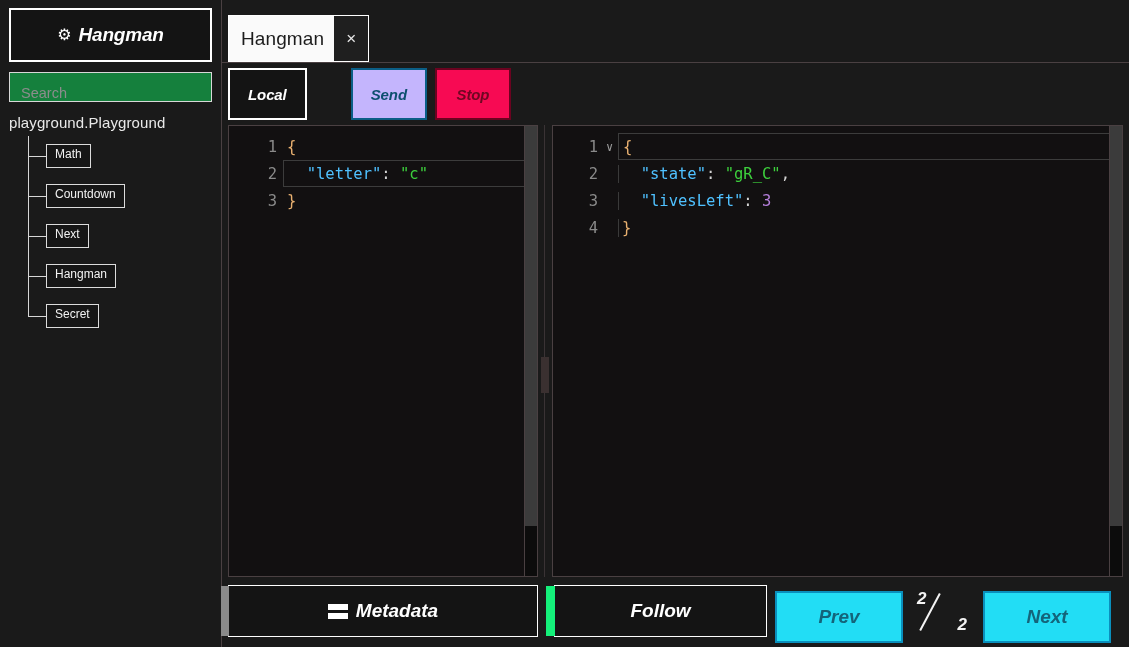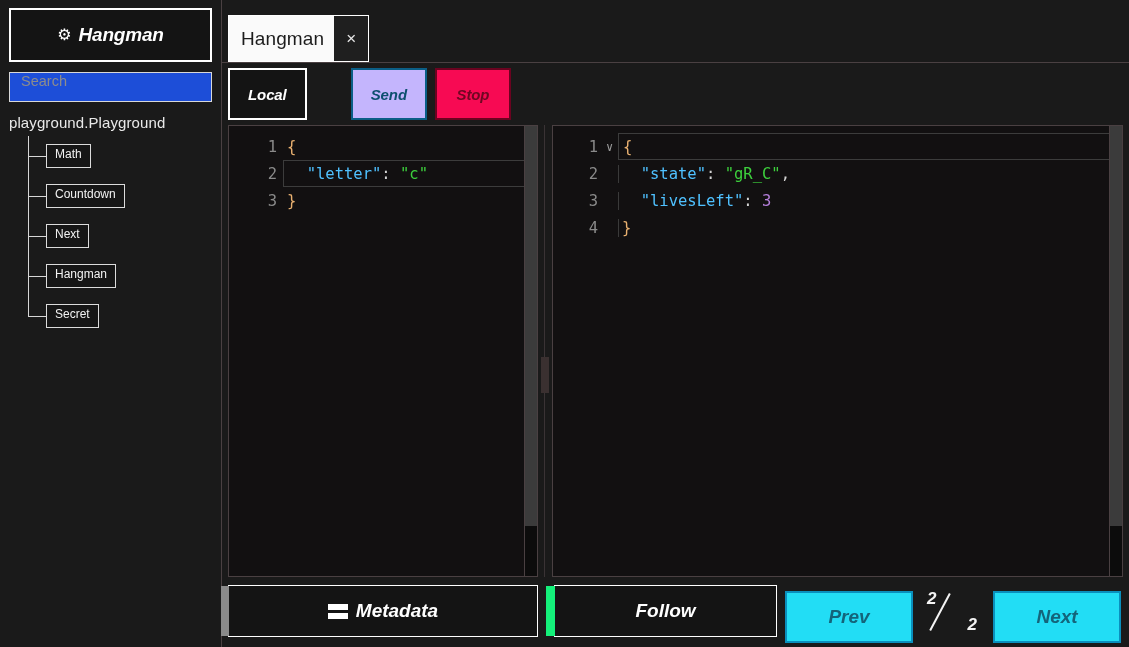--- a/index.html
+++ b/index.html
@@ -31,22 +31,22 @@
   }
   .settings-btn .gear { font-size: 16px; color: #fff; line-height: 1; }
   .settings-btn .lbl {
     color: #ffffff; font-size: 19px; font-weight: bold; font-style: italic;
     letter-spacing: -0.2px;
   }
   .search-box {
     margin: 0 9px 9px 9px;
     height: 30px;
     border: 1px solid #d8d8d8;
-    background: #1d4ed8;
-    display: flex; align-items: flex-start;
+    background: #15803d;
+    display: flex; align-items: flex-end;
     padding: 0 11px;
   }
   .search-box input {
     background: transparent; border: none; outline: none;
     color: #e6e6e6; font-size: 14.5px;
     font-family: "Liberation Sans", sans-serif;
     width: 100%;
   }
   .search-box input::placeholder { color: #8c8c8c; }
 
@@ -222,21 +222,21 @@
     position: absolute; left: 6px; top: 0; bottom: 0; width: 1px; background: #3a3335;
   }
   .h-splitter .grip {
     position: absolute; left: 3px; top: 232px; width: 8px; height: 36px;
     background: #3a3030;
   }
 
   
   .bottombar {
     height: 70px; display: flex; align-items: center; gap: 8px;
-    padding: 7px 8px 9px 6px;
+    padding: 7px 18px 9px 6px;
   }
   .bb-btn {
     height: 52px; display: flex; align-items: center; justify-content: center;
     font-size: 19px; font-weight: bold; font-style: italic;
     cursor: pointer; position: relative;
   }
   .bb-metadata {
     flex: 0 0 310px; border: 1px solid #ffffff; background: #141414; color: #ffffff;
     gap: 8px;
   }

